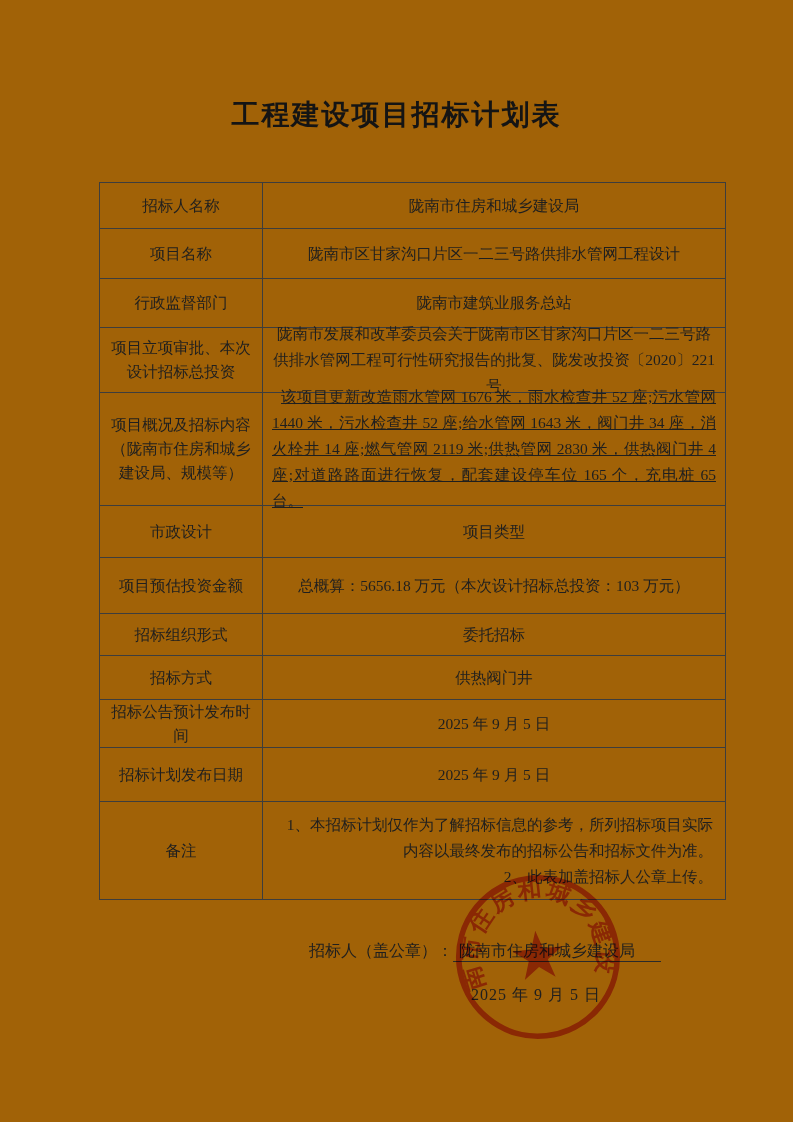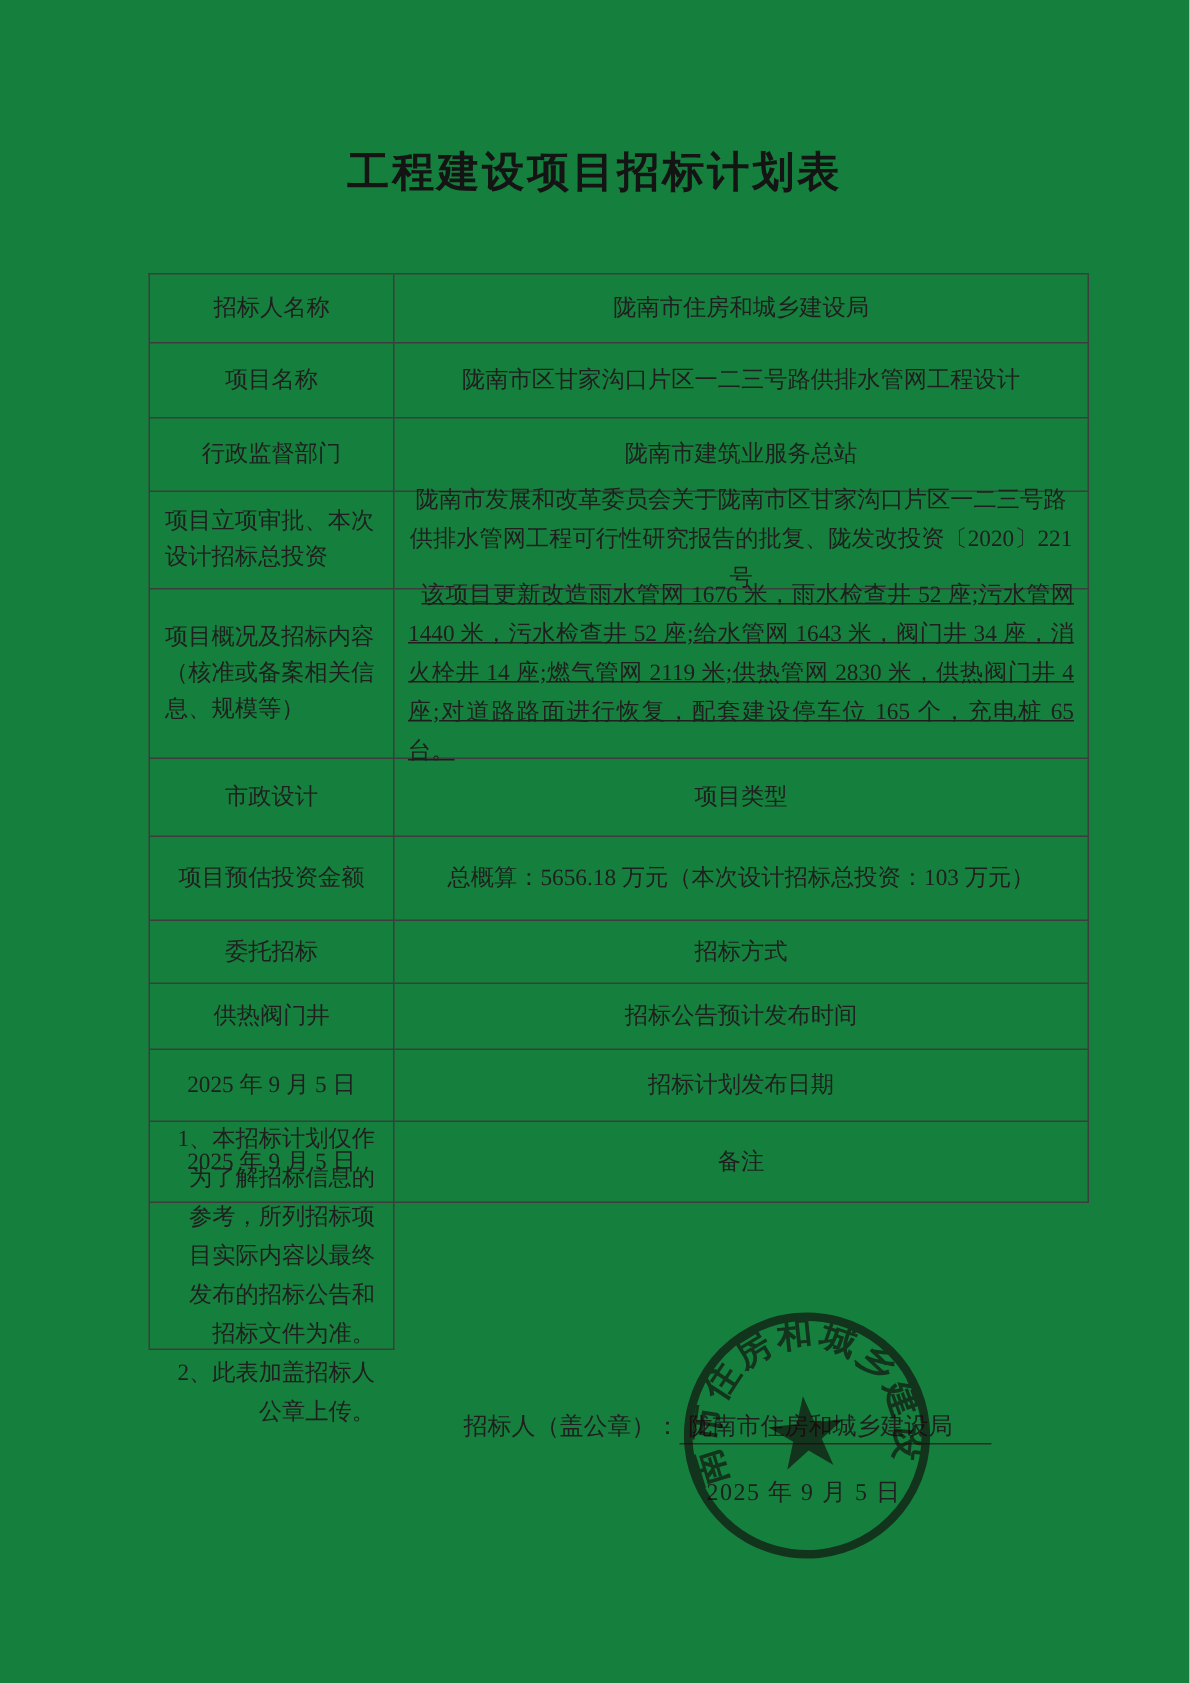--- a/index.html
+++ b/index.html
@@ -1,20 +1,20 @@
 <!DOCTYPE html>
 <html><head>
 <meta charset="utf-8">
 <style>
   * { margin:0; padding:0; box-sizing:border-box; }
   html,body { background:#e8e8e8; }
   .page {
     position:relative;
     width:793px; height:1122px;
-    background:#15803d;
+    background:#a16207;
     font-family:"Liberation Serif","DejaVu Serif",serif;
     color:#1f1f1f;
     overflow:hidden;
     margin:0 auto;
   }
   .doc-title {
     position:absolute; top:96px; left:0;
     width:100%;
     text-align:center;
     font-size:28px;
@@ -34,21 +34,21 @@
   .cell {
     border-right:1.5px solid #3d3d3d;
     border-bottom:1.5px solid #3d3d3d;
     display:flex;
     align-items:center;
     justify-content:center;
     font-size:15.5px;
     line-height:24px;
     padding:2px 10px;
   }
-  .cell.label { text-align:left; }
+  .cell.label { text-align:center; }
   .cell.value { text-align:center; }
   .cell.value.para {
     justify-content:flex-start;
     text-align:justify;
     padding:4px 9px;
     line-height:26px;
   }
   .cell.value.para.indent { text-indent:9px;text-decoration:underline; }
   .cell.value.center-wrap { text-align:center; padding:4px 9px; line-height:26px; }
   .cell.value.notes {
@@ -103,29 +103,30 @@
 
     <div class="cell label">项目名称</div>
     <div class="cell value">陇南市区甘家沟口片区一二三号路供排水管网工程设计</div>
 
     <div class="cell label">行政监督部门</div>
     <div class="cell value">陇南市建筑业服务总站</div>
 
     <div class="cell label">项目立项审批、本次设计招标总投资</div>
     <div class="cell value center-wrap">陇南市发展和改革委员会关于陇南市区甘家沟口片区一二三号路供排水管网工程可行性研究报告的批复、陇发改投资〔2020〕221号</div>
 
-    <div class="cell label">项目概况及招标内容（核准或备案相关信息、规模等）</div>
+    <div class="cell label">项目概况及招标内容（陇南市住房和城乡建设局、规模等）</div>
     <div class="cell value para indent">该项目更新改造雨水管网 1676 米，雨水检查井 52 座;污水管网 1440 米，污水检查井 52 座;给水管网 1643 米，阀门井 34 座，消火栓井 14 座;燃气管网 2119 米;供热管网 2830 米，供热阀门井 4 座;对道路路面进行恢复，配套建设停车位 165 个，充电桩 65 台。</div>
 
     <div class="cell value">市政设计</div>
     <div class="cell label">项目类型</div>
 
     <div class="cell label">项目预估投资金额</div>
     <div class="cell value">总概算：5656.18 万元（本次设计招标总投资：103 万元）</div>
 
+    <div class="cell label">招标组织形式</div>
     <div class="cell value">委托招标</div>
 
     <div class="cell label">招标方式</div>
     <div class="cell value">供热阀门井</div>
 
     <div class="cell label">招标公告预计发布时间</div>
     <div class="cell value">2025 年 9 月 5 日</div>
 
     <div class="cell label">招标计划发布日期</div>
     <div class="cell value">2025 年 9 月 5 日</div>

